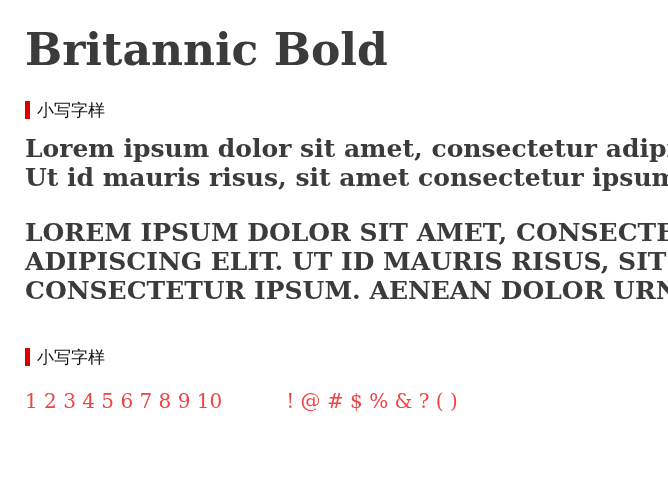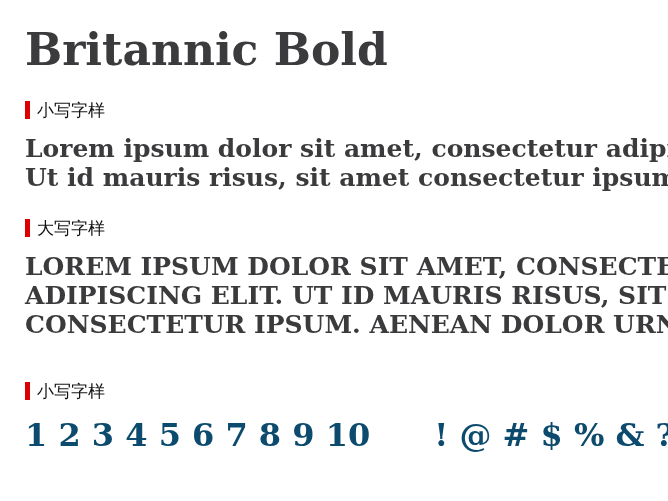--- a/index.html
+++ b/index.html
@@ -50,23 +50,23 @@
   .sample-line {
     font-size: 25px;
     line-height: 29px;
     white-space: nowrap;
   }
   .section { margin-top: 0; }
   .section.uppercase-section { margin-top: 26px; }
   .section.numbers-section { margin-top: 42px; }
   .glyph-row {
     margin-top: 16px;
-    font-weight: 700;
-    color: #0c4a6e;
-    font-size: 32px;
+    font-weight: 400;
+    color: #ef4444;
+    font-size: 20px;
     line-height: 36px;
     display: flex;
     align-items: baseline;
     white-space: pre;
   }
   .symbols-group { margin-left: 64px; }
 </style>
 </head>
 <body>
 
@@ -79,24 +79,20 @@
       <span class="accent-bar"></span>
       <span class="section-label">小写字样</span>
     </div>
     <div class="sample-paragraph">
       <div class="sample-line">Lorem ipsum dolor sit amet, consectetur adipiscing elit.</div>
       <div class="sample-line">Ut id mauris risus, sit amet consectetur ipsum. Aenean</div>
     </div>
   </div>
 
   <div class="section uppercase-section">
-    <div class="section-header">
-      <span class="accent-bar"></span>
-      <span class="section-label">大写字样</span>
-    </div>
     <div class="sample-paragraph">
       <div class="sample-line">LOREM IPSUM DOLOR SIT AMET, CONSECTETUR</div>
       <div class="sample-line">ADIPISCING ELIT. UT ID MAURIS RISUS, SIT AMET</div>
       <div class="sample-line">CONSECTETUR IPSUM. AENEAN DOLOR URNA.</div>
     </div>
   </div>
 
   <div class="section numbers-section">
     <div class="section-header">
       <span class="accent-bar"></span>

